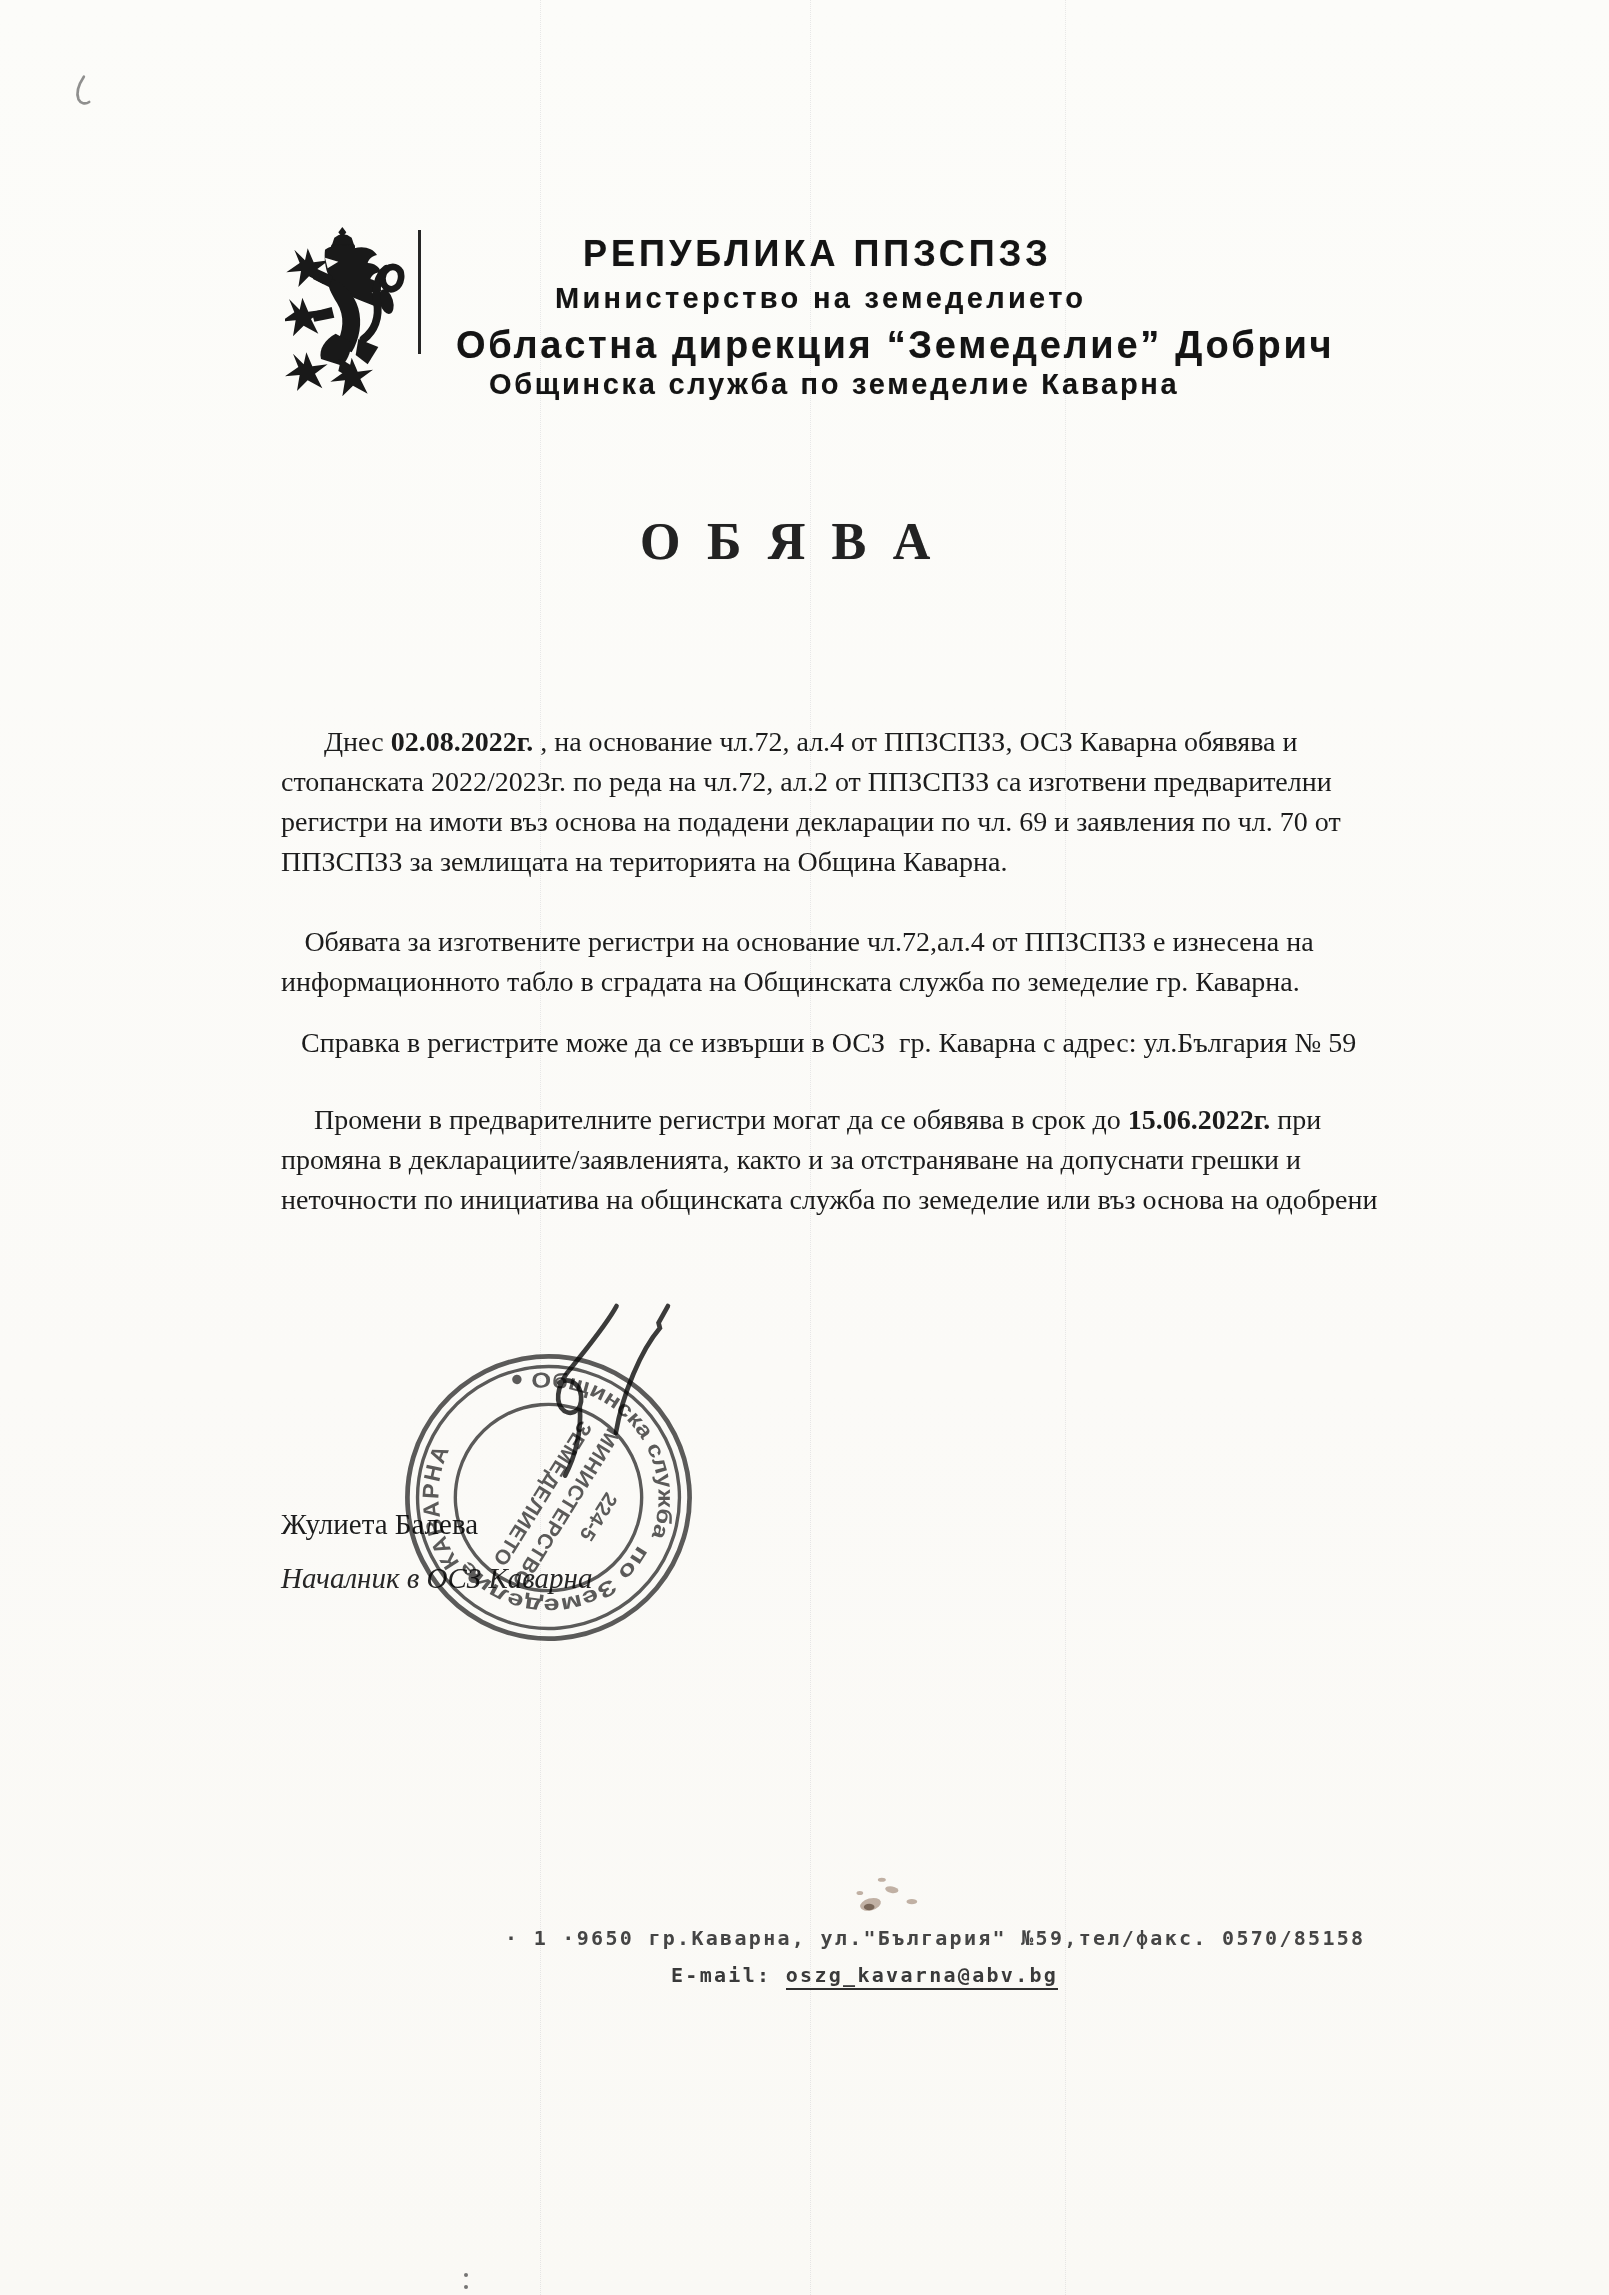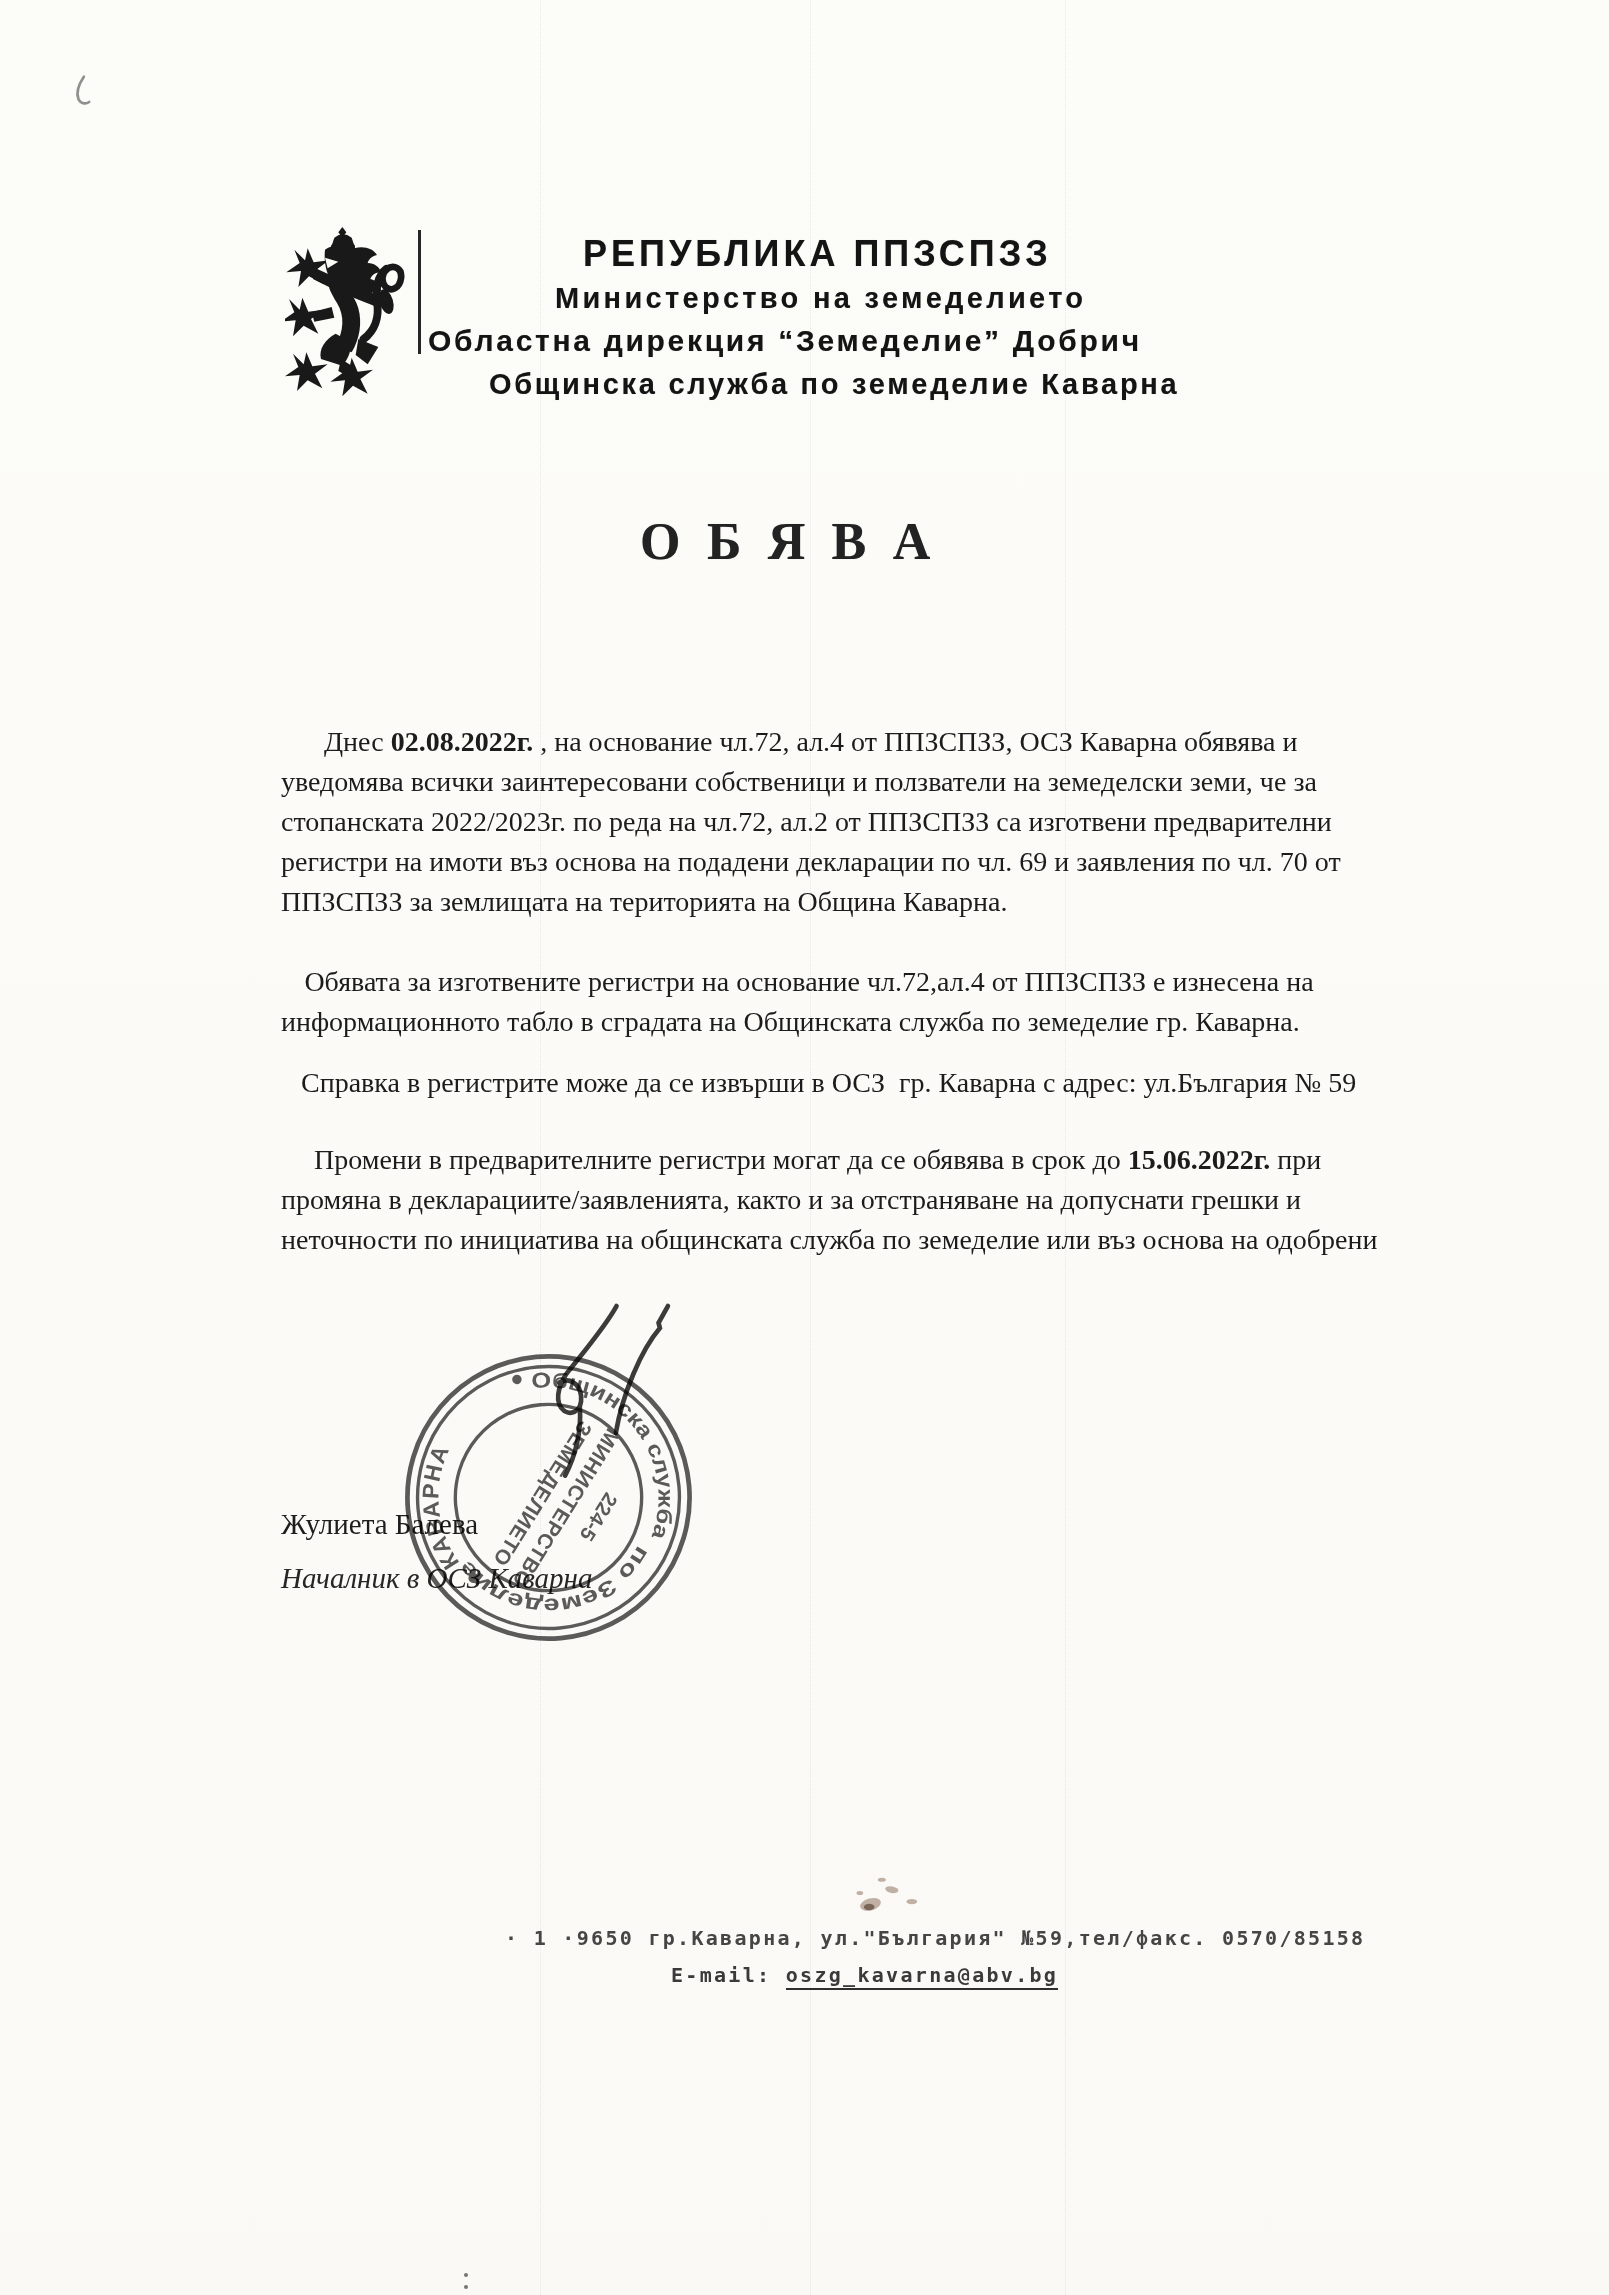--- a/index.html
+++ b/index.html
@@ -14,21 +14,21 @@
   
   .fold{position:absolute;top:0;bottom:0;width:0;border-left:1.3px dotted rgba(110,110,125,0.14);}
   .fold.f1{left:540px;} .fold.f2{left:810px;} .fold.f3{left:1065px;}
 
   
   .logo{position:absolute;left:285px;top:227px;width:120px;height:170px;}
   .hsep{position:absolute;left:418px;top:230px;width:2.7px;height:124px;background:#262626;}
   .hline{position:absolute;font-family:"Liberation Sans","DejaVu Sans",sans-serif;font-weight:bold;color:#141414;white-space:pre;text-shadow:0 0 0.7px rgba(20,20,20,.35);}
   .h1{left:583px;top:233px;font-size:36px;letter-spacing:4px;}
   .h2{left:555px;top:282px;font-size:29px;letter-spacing:3.3px;}
-  .h3{left:428px;top:324px;font-size:30px;letter-spacing:2.7px;}
+  .h3{left:456px;top:324px;font-size:38px;letter-spacing:2.7px;}
   .h4{left:489px;top:368px;font-size:29px;letter-spacing:2.7px;}
 
   .title{position:absolute;left:0;top:512px;width:1577px;text-align:center;
     font-size:52px;font-weight:bold;letter-spacing:6.7px;color:#222;
     text-shadow:0 0 0.7px rgba(20,20,20,.4);}
 
   
   .body{position:absolute;left:281px;top:722px;width:1136px;
     font-size:28px;line-height:40px;color:#1c1c1c;}
   .line{white-space:pre;}
@@ -105,21 +105,20 @@
   <div class="hline h1">РЕПУБЛИКА ППЗСПЗЗ</div>
   <div class="hline h2">Министерство на земеделието</div>
   <div class="hline h3">Областна дирекция “Земеделие” Добрич</div>
   <div class="hline h4">Общинска служба по земеделие Каварна</div>
 
   <div class="title">О Б Я В А</div>
 
   <div class="body">
       <div class="paragraph p0">
         <div class="line first"><span>Днес </span><span class="b">02.08.2022г.</span><span> , на основание чл.72, ал.4 от ППЗСПЗЗ, ОСЗ Каварна обявява и</span></div>
-        <div class="line"><span>уведомява всички заинтересовани собственици и ползватели на земеделски земи, че за</span></div>
         <div class="line"><span>стопанската 2022/2023г. по реда на чл.72, ал.2 от ППЗСПЗЗ са изготвени предварителни</span></div>
         <div class="line"><span>регистри на имоти въз основа на подадени декларации по чл. 69 и заявления по чл. 70 от</span></div>
         <div class="line"><span>ППЗСПЗЗ за землищата на територията на Община Каварна.</span></div>
       </div>
       <div class="paragraph p1">
         <div class="line first"><span>Обявата за изготвените регистри на основание чл.72,ал.4 от ППЗСПЗЗ е изнесена на</span></div>
         <div class="line"><span>информационното табло в сградата на Общинската служба по земеделие гр. Каварна.</span></div>
       </div>
       <div class="paragraph p2">
         <div class="line first"><span>Справка в регистрите може да се извърши в ОСЗ  гр. Каварна с адрес: ул.България № 59</span></div>

